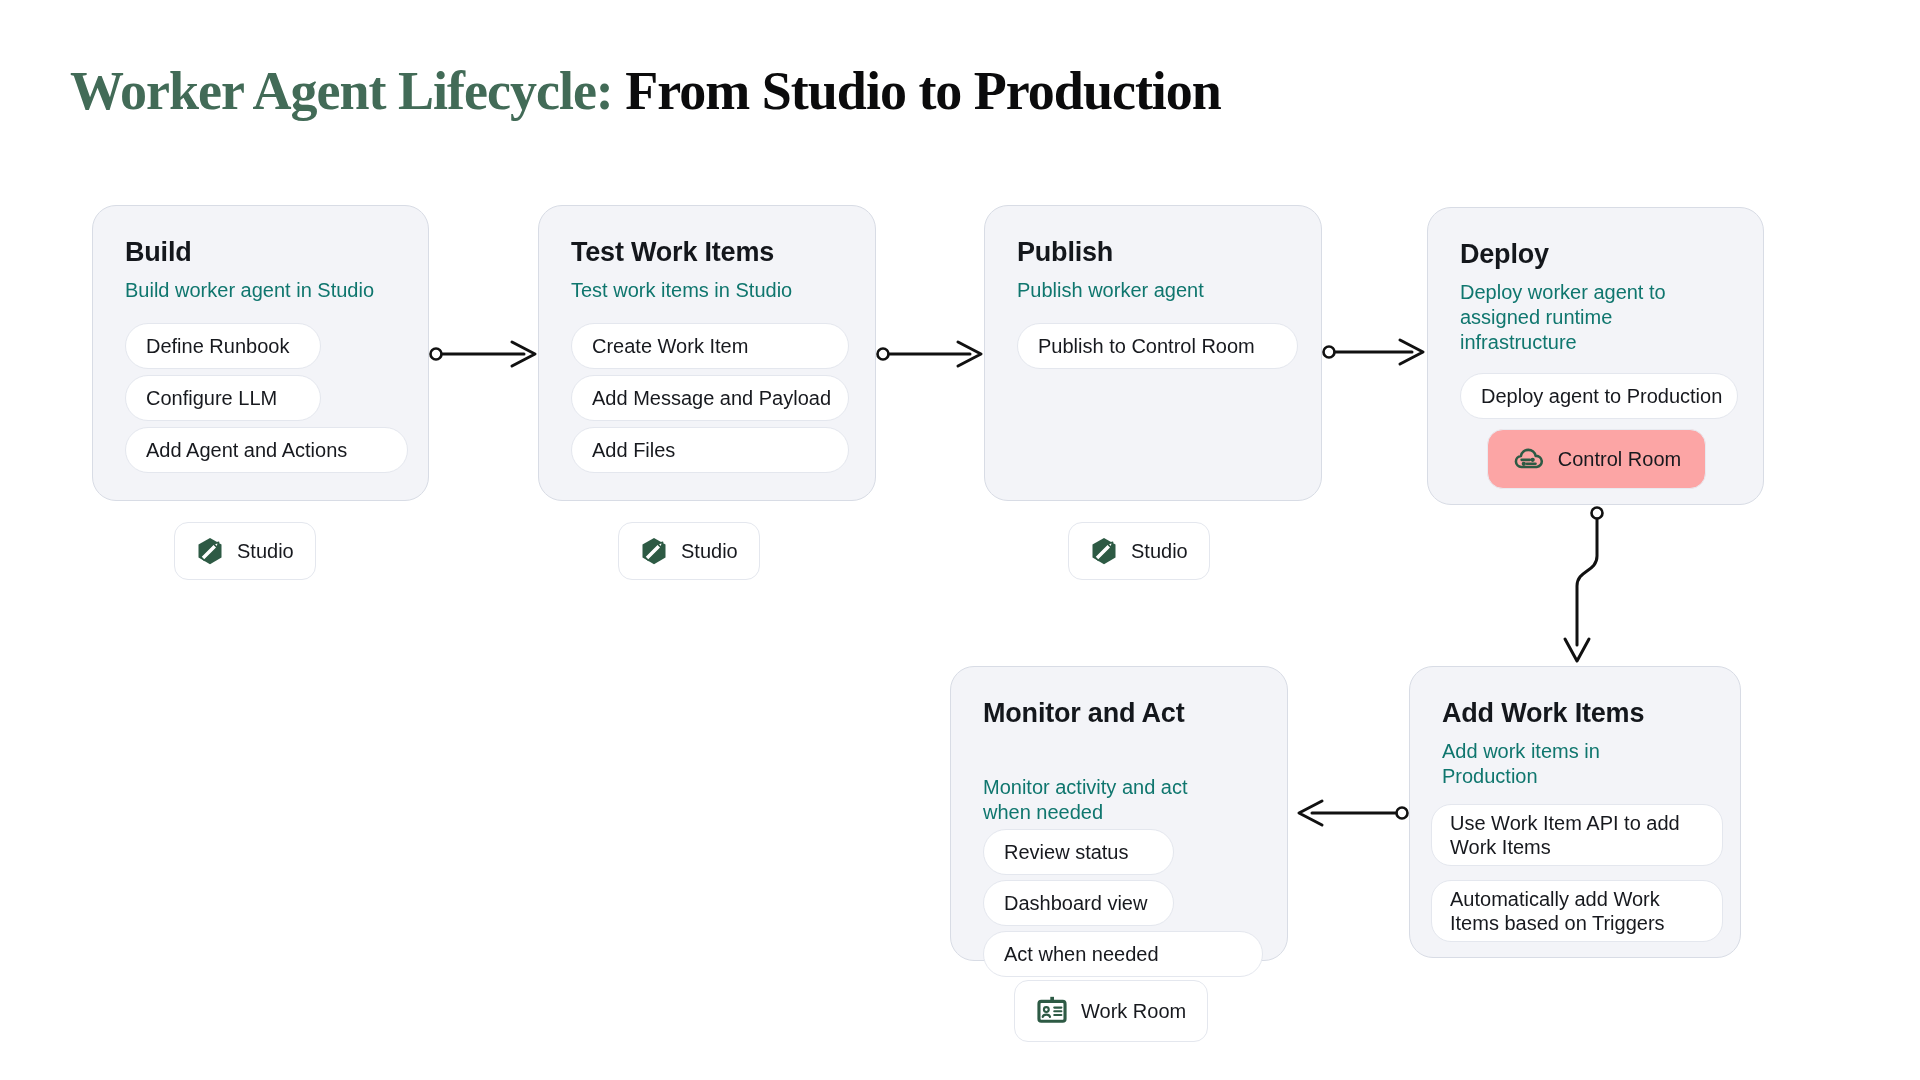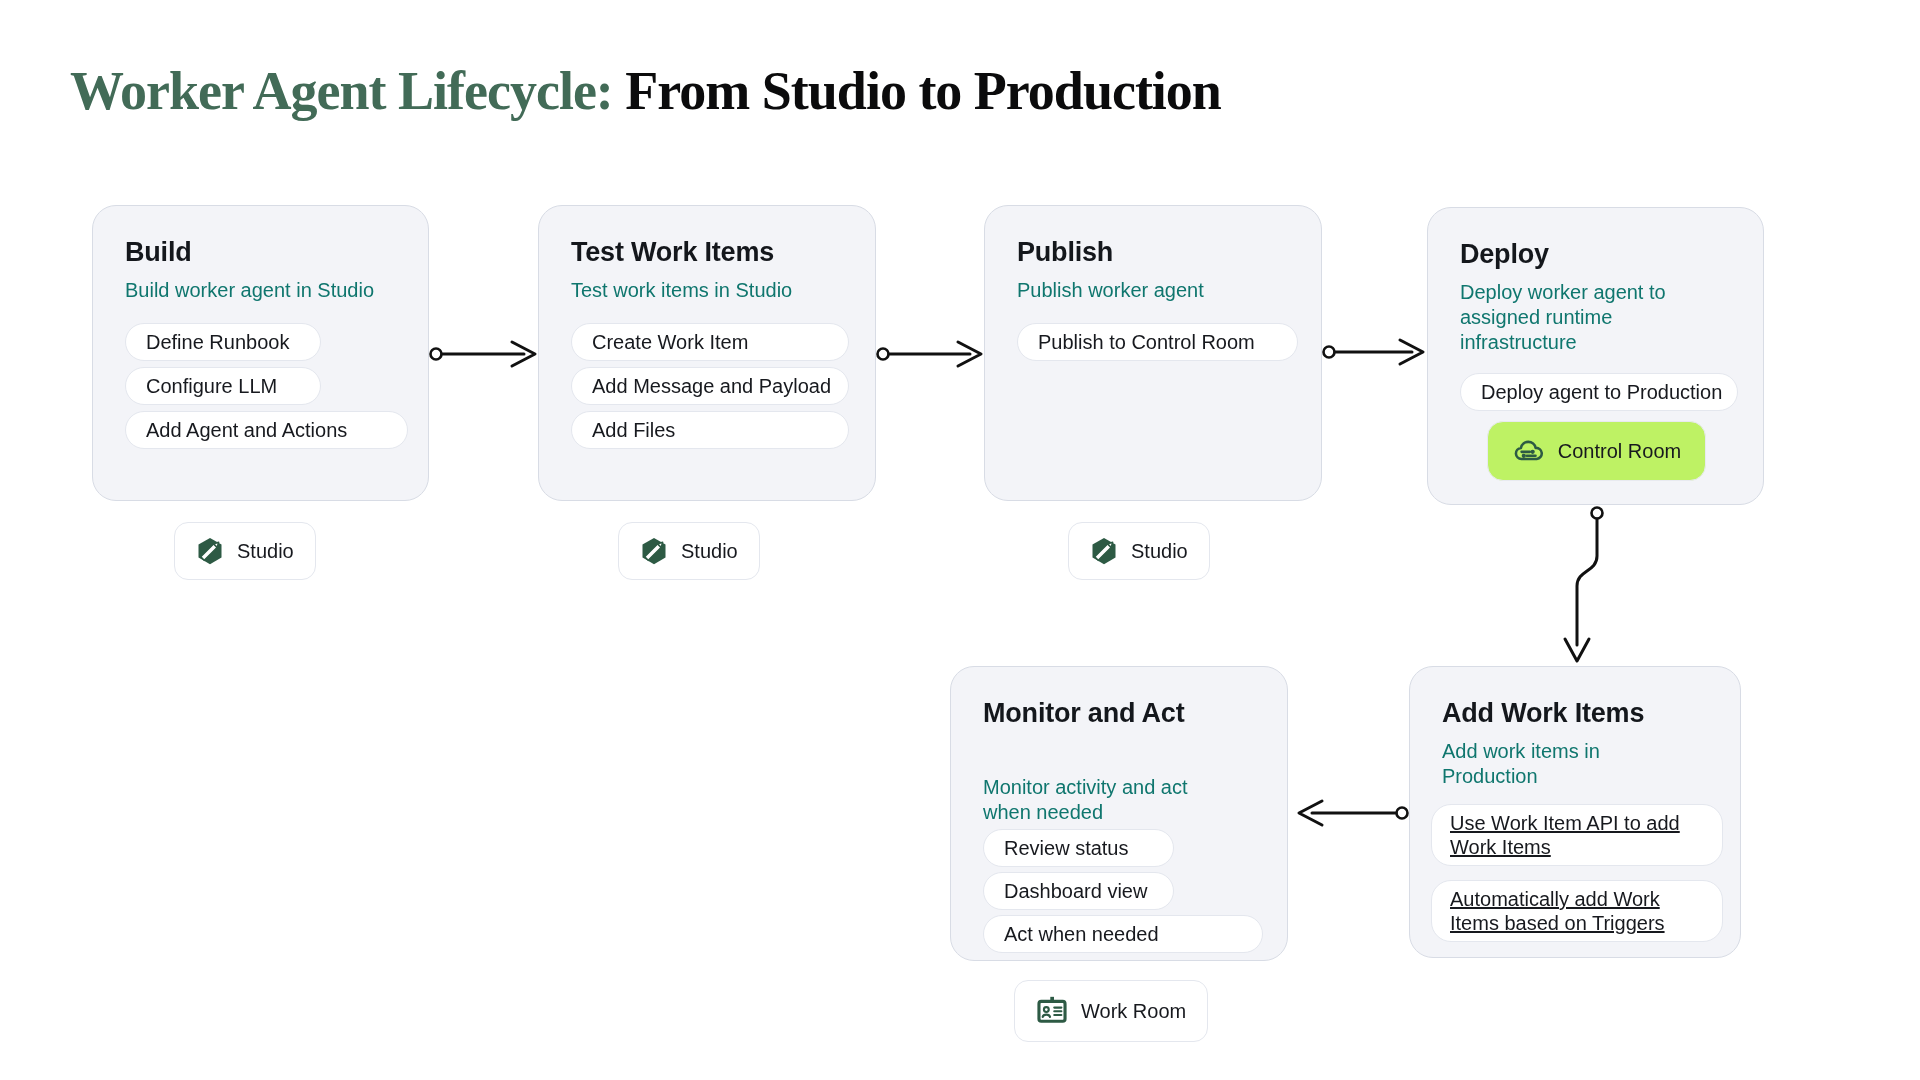--- a/index.html
+++ b/index.html
@@ -27,31 +27,31 @@
     margin:8px 0 0 0;font-size:20px;line-height:25px;color:#0f766e;
   }
   .sub.w-deploy{max-width:260px;}
   .sub.w-monitor{max-width:240px;margin-top:44px;}
   .sub.w-addwork{max-width:200px;}
   .pills{display:flex;flex-direction:column;gap:6px;margin-top:20px;}
   .pills.tight{margin-top:4px;gap:5px;}
   .pills.mid{margin-top:15px;gap:14px;}
   .pill{
     box-sizing:border-box;display:flex;align-items:center;
-    height:38px;padding:0 20px;background:#ffffff;
+    height:46px;padding:0 20px;background:#ffffff;
     border:1.5px solid #e4e7ee;border-radius:23px;
     font-size:20px;color:#17191e;white-space:nowrap;
   }
   .pill.two-line{
-    height:62px;border-radius:20px;white-space:normal;line-height:24px;padding:6px 18px;text-decoration:underline;
+    height:62px;border-radius:20px;white-space:normal;line-height:24px;padding:6px 18px;
   }
   .inner-badge-row{display:flex;justify-content:center;margin-top:10px;}
   .inner-badge{
     box-sizing:border-box;display:flex;align-items:center;gap:12px;
-    height:60px;padding:0 24px;background:#bef264;
+    height:60px;padding:0 24px;background:#fca5a5;
     border:1.5px solid #e8eaf0;border-radius:16px;
     font-size:20px;color:#17191e;white-space:nowrap;
   }
   .badge{
     position:absolute;box-sizing:border-box;display:flex;align-items:center;gap:12px;
     height:58px;padding:8px 20px;background:#ffffff;
     border:1.5px solid #e4e7ee;border-radius:14px;
     font-size:20px;color:#17191e;white-space:nowrap;
   }
   .arrows{position:absolute;left:0;top:0;pointer-events:none;}

